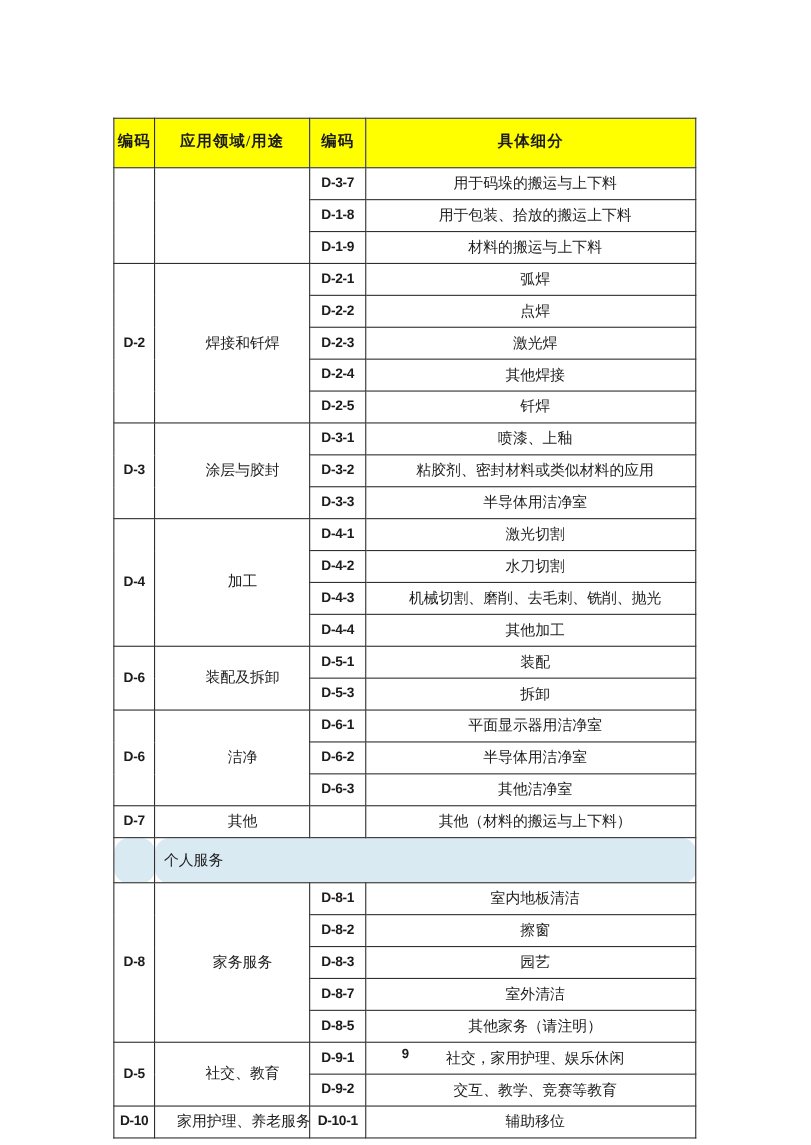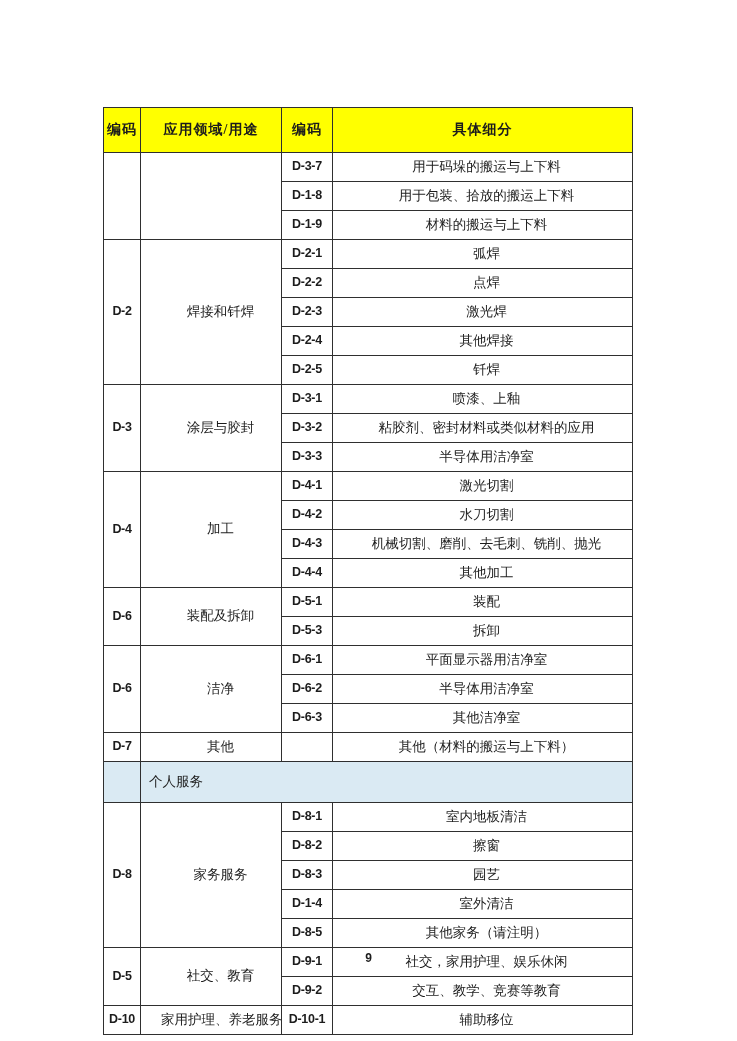--- a/index.html
+++ b/index.html
@@ -62,20 +62,21 @@
     text-align: center;
     padding-left: 20px;
   }
   .cls-table td.detail {
     text-align: center;
     padding-left: 9px;
   }
   .cls-table tr.band-row td {
     background: var(--band-bg, #daeaf3);
     height: 38px;
+    border-radius: 13px;
   }
   .cls-table tr.band-row td.band-label {
     text-align: left;
     padding-left: 8px;
   }
   .page-number {
     position: absolute;
     left: 0;
     right: 0;
     top: 951px;
@@ -217,21 +218,21 @@
         </tr>
         <tr>
           <td class="code sub-code">D-8-2</td>
           <td class="detail">擦窗</td>
         </tr>
         <tr>
           <td class="code sub-code">D-8-3</td>
           <td class="detail">园艺</td>
         </tr>
         <tr>
-          <td class="code sub-code">D-1-4</td>
+          <td class="code sub-code">D-8-7</td>
           <td class="detail">室外清洁</td>
         </tr>
         <tr>
           <td class="code sub-code">D-8-5</td>
           <td class="detail">其他家务（请注明）</td>
         </tr>
         <tr>
           <td class="code group-code" rowspan="2">D-5</td>
           <td class="domain" rowspan="2">社交、教育</td>
           <td class="code sub-code">D-9-1</td>

